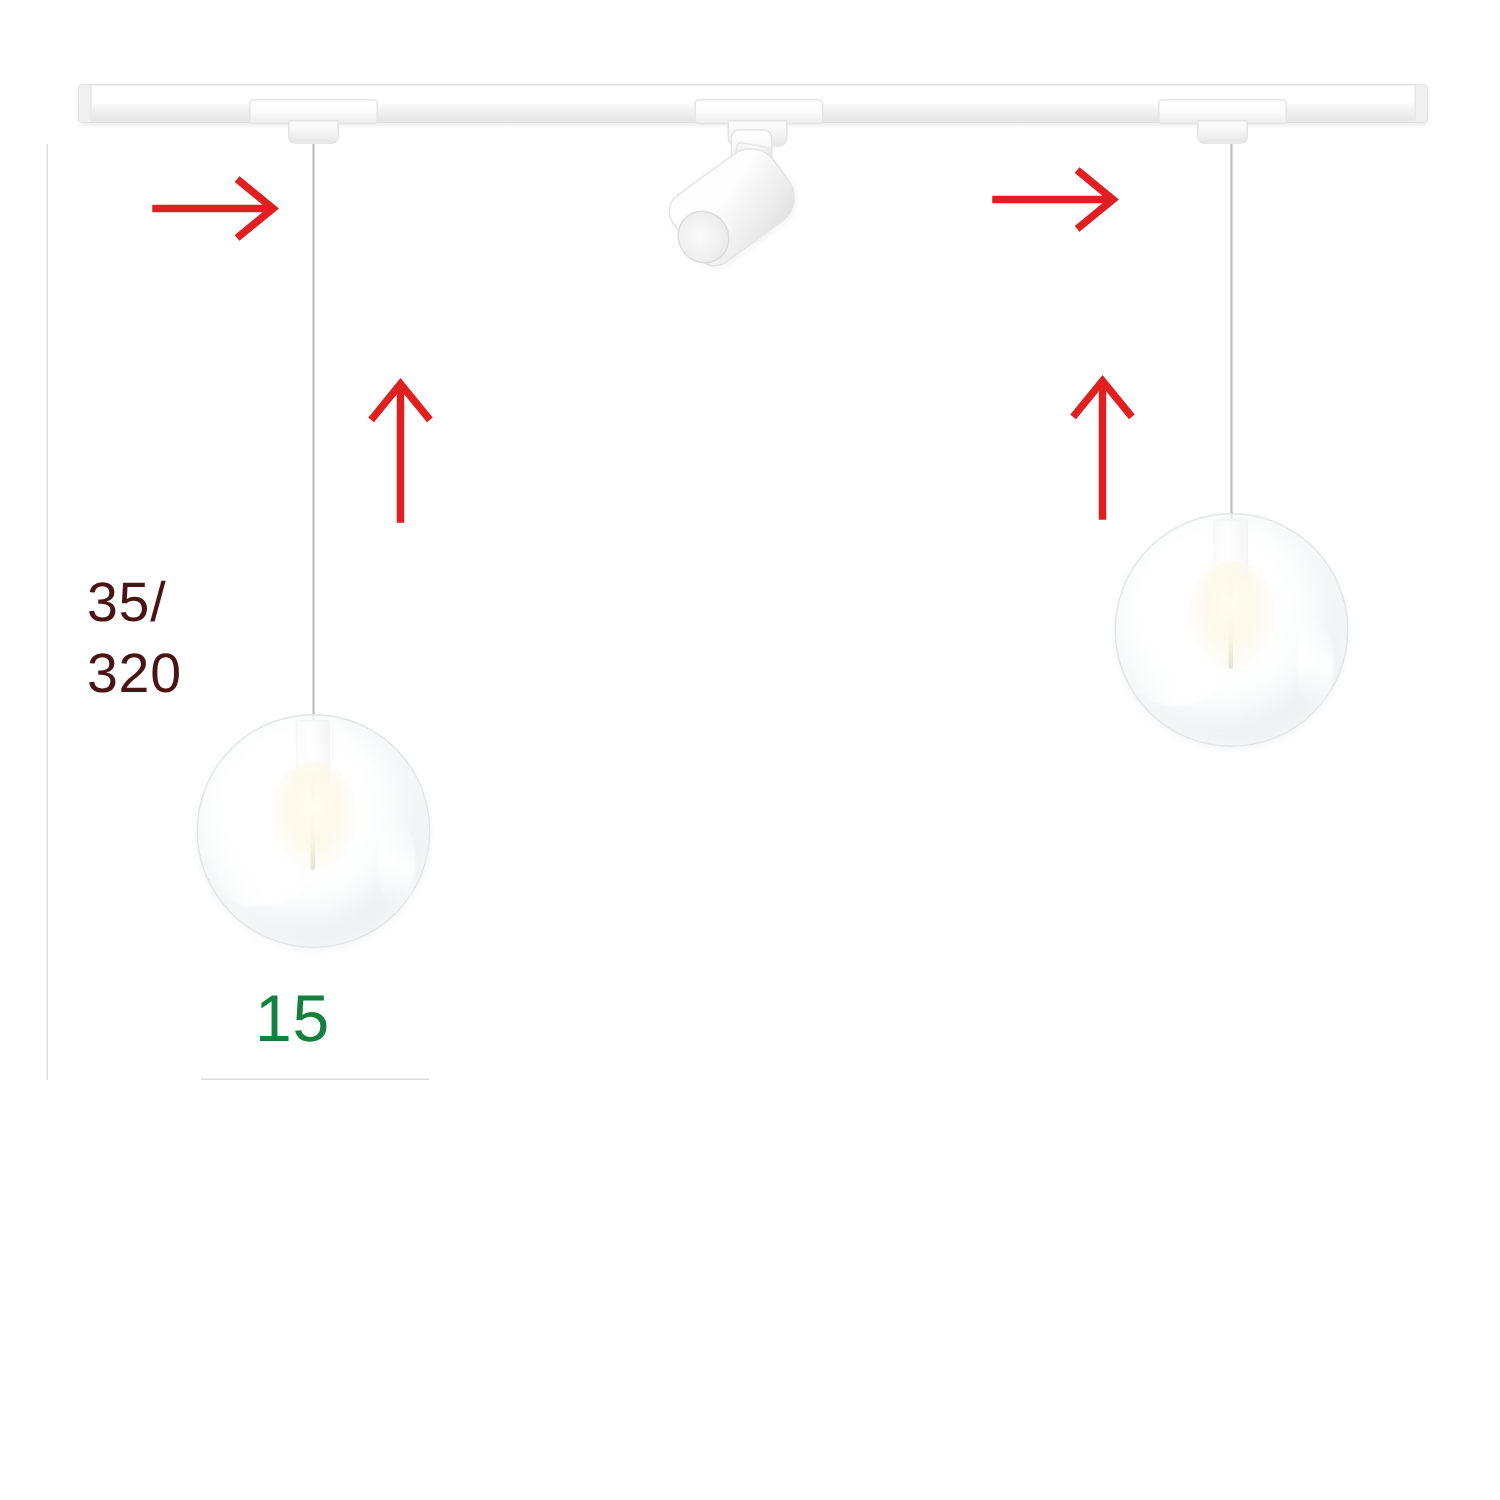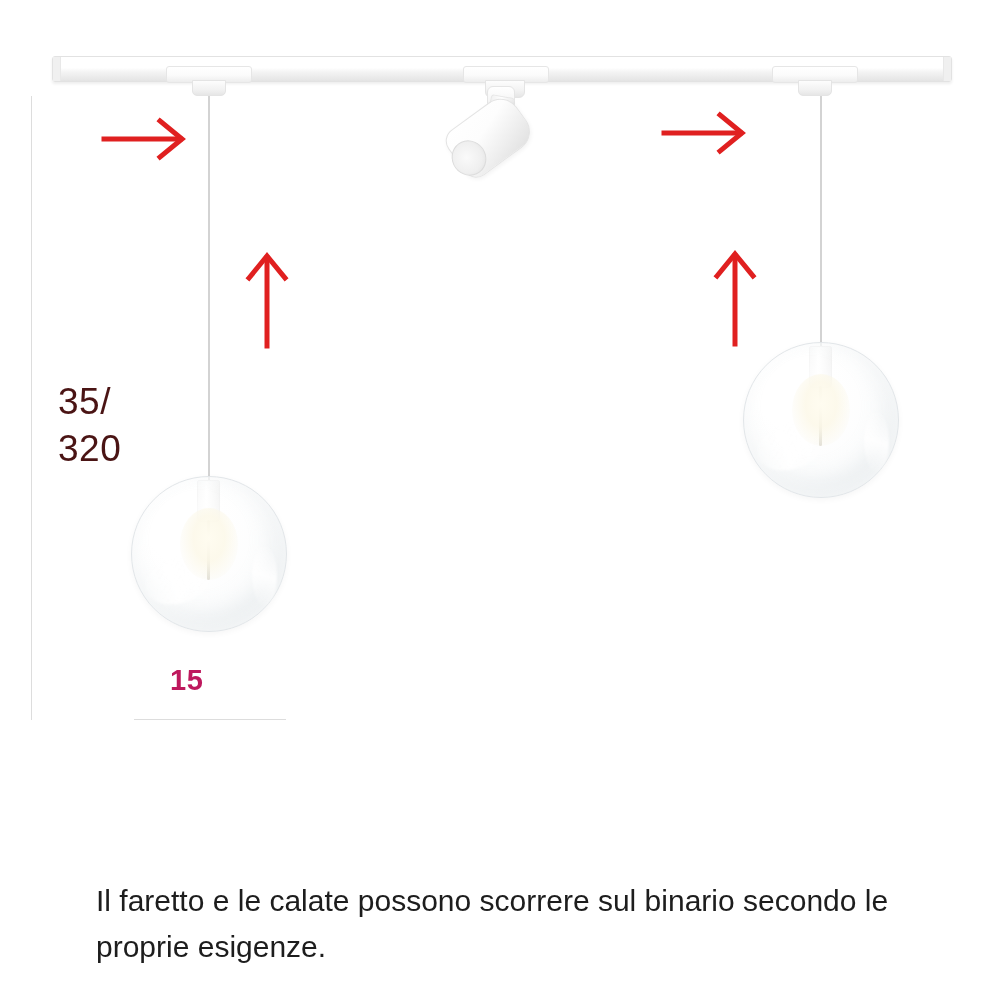--- a/index.html
+++ b/index.html
@@ -32,24 +32,23 @@
 
   .dim-label {
     position: absolute;
     color: #4a1414;
     font-size: 37px;
     line-height: 47px;
     letter-spacing: 0.5px;
     white-space: pre-line;
   }
   .dim-label.small {
-    font-size: 29px;
+    font-size: 44px;
     line-height: 40px;
-    color: #be185d;
-    font-weight: bold;
+    color: #15803d;
   }
 
   
   .track {
     position: absolute;
     left: 52px;
     top: 56px;
     width: 900px;
     height: 26px;
     background: linear-gradient(180deg, #ffffff 0%, #ffffff 45%, #f4f4f4 62%, #e4e4e4 100%);
@@ -283,15 +282,14 @@
 
   <div class="arrow" style="left:712px; top:248px; width:46px; height:100px;">
     <svg width="46" height="100" viewBox="0 0 46 100">
       <g fill="none" stroke="#e02020" stroke-width="5" stroke-linecap="square">
         <line x1="23" y1="96" x2="23" y2="8"></line>
         <polyline points="5,28 23,6 41,28" stroke-linejoin="miter"></polyline>
       </g>
     </svg>
   </div>
 
-  <div class="caption">Il faretto e le calate possono scorrere sul binario secondo le proprie esigenze.</div>
 
 </div>
 
 </body></html>

